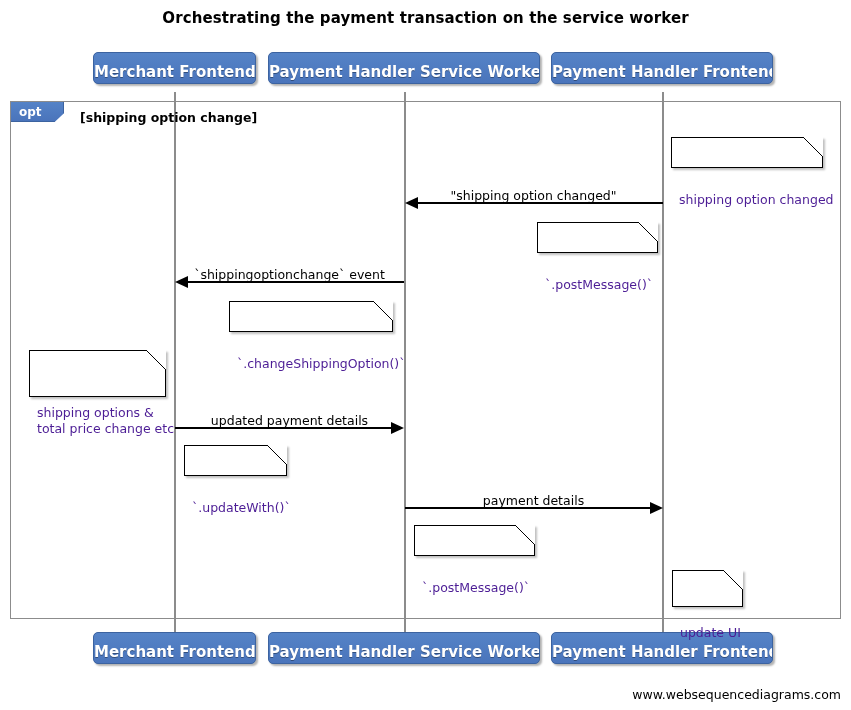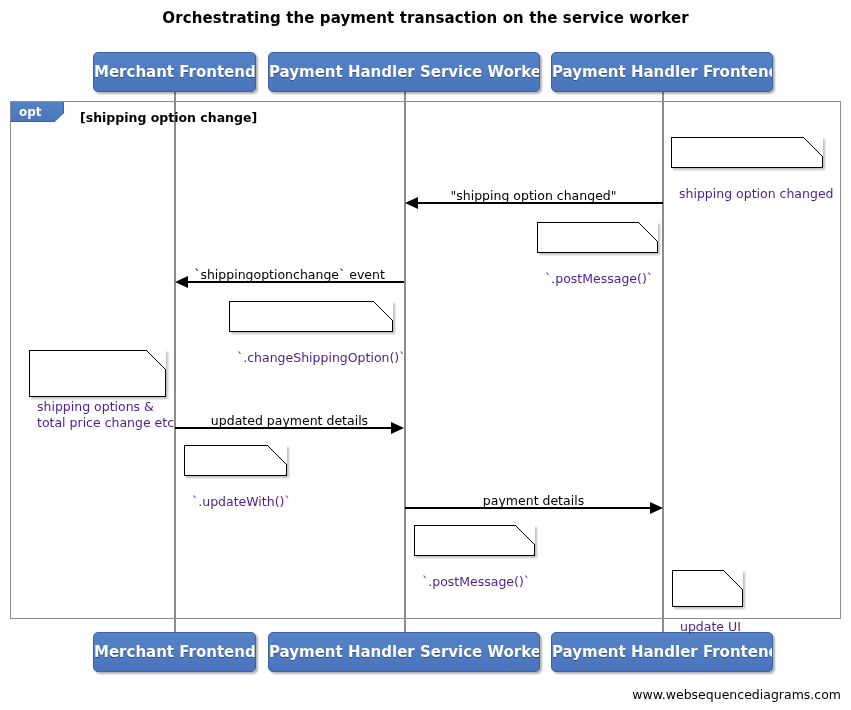--- a/index.html
+++ b/index.html
@@ -38,21 +38,21 @@
     box-sizing: border-box;
     background: #4c7ac0;
     background-image: linear-gradient(to bottom, #5583c7 0%, #4a74bb 100%);
     border: 1px solid #3c63a0;
     border-radius: 5px;
     color: #ffffff;
     font-size: 15px;
     font-weight: bold;
     text-align: center;
     line-height: 38px;
-    height: 40px;
+    height: 32px;
     box-shadow: 2px 2px 2px rgba(0,0,0,0.30);
     text-shadow: 0 1px 0 rgba(0,0,0,0.35);
     white-space: nowrap;
     overflow: hidden;
   }
 
   
   .lifeline {
     position: absolute;
     width: 2px;
@@ -121,21 +121,21 @@
   }
 
   
   .note {
     position: absolute;
     box-sizing: border-box;
     background: #ffffff;
     border: 1.5px solid #000000;
     font-size: 12.5px;
     color: #4c1d95;
-    padding: 0 7px 4px 7px;
+    padding: 6px 7px 4px 7px;
     line-height: 16px;
     white-space: pre;
     box-shadow: 2px 2px 2px rgba(0,0,0,0.25);
   }
   .note .fold-diag {
     position: absolute;
     top: -1px;
     right: -1px;
     width: 20px;
     height: 20px;

